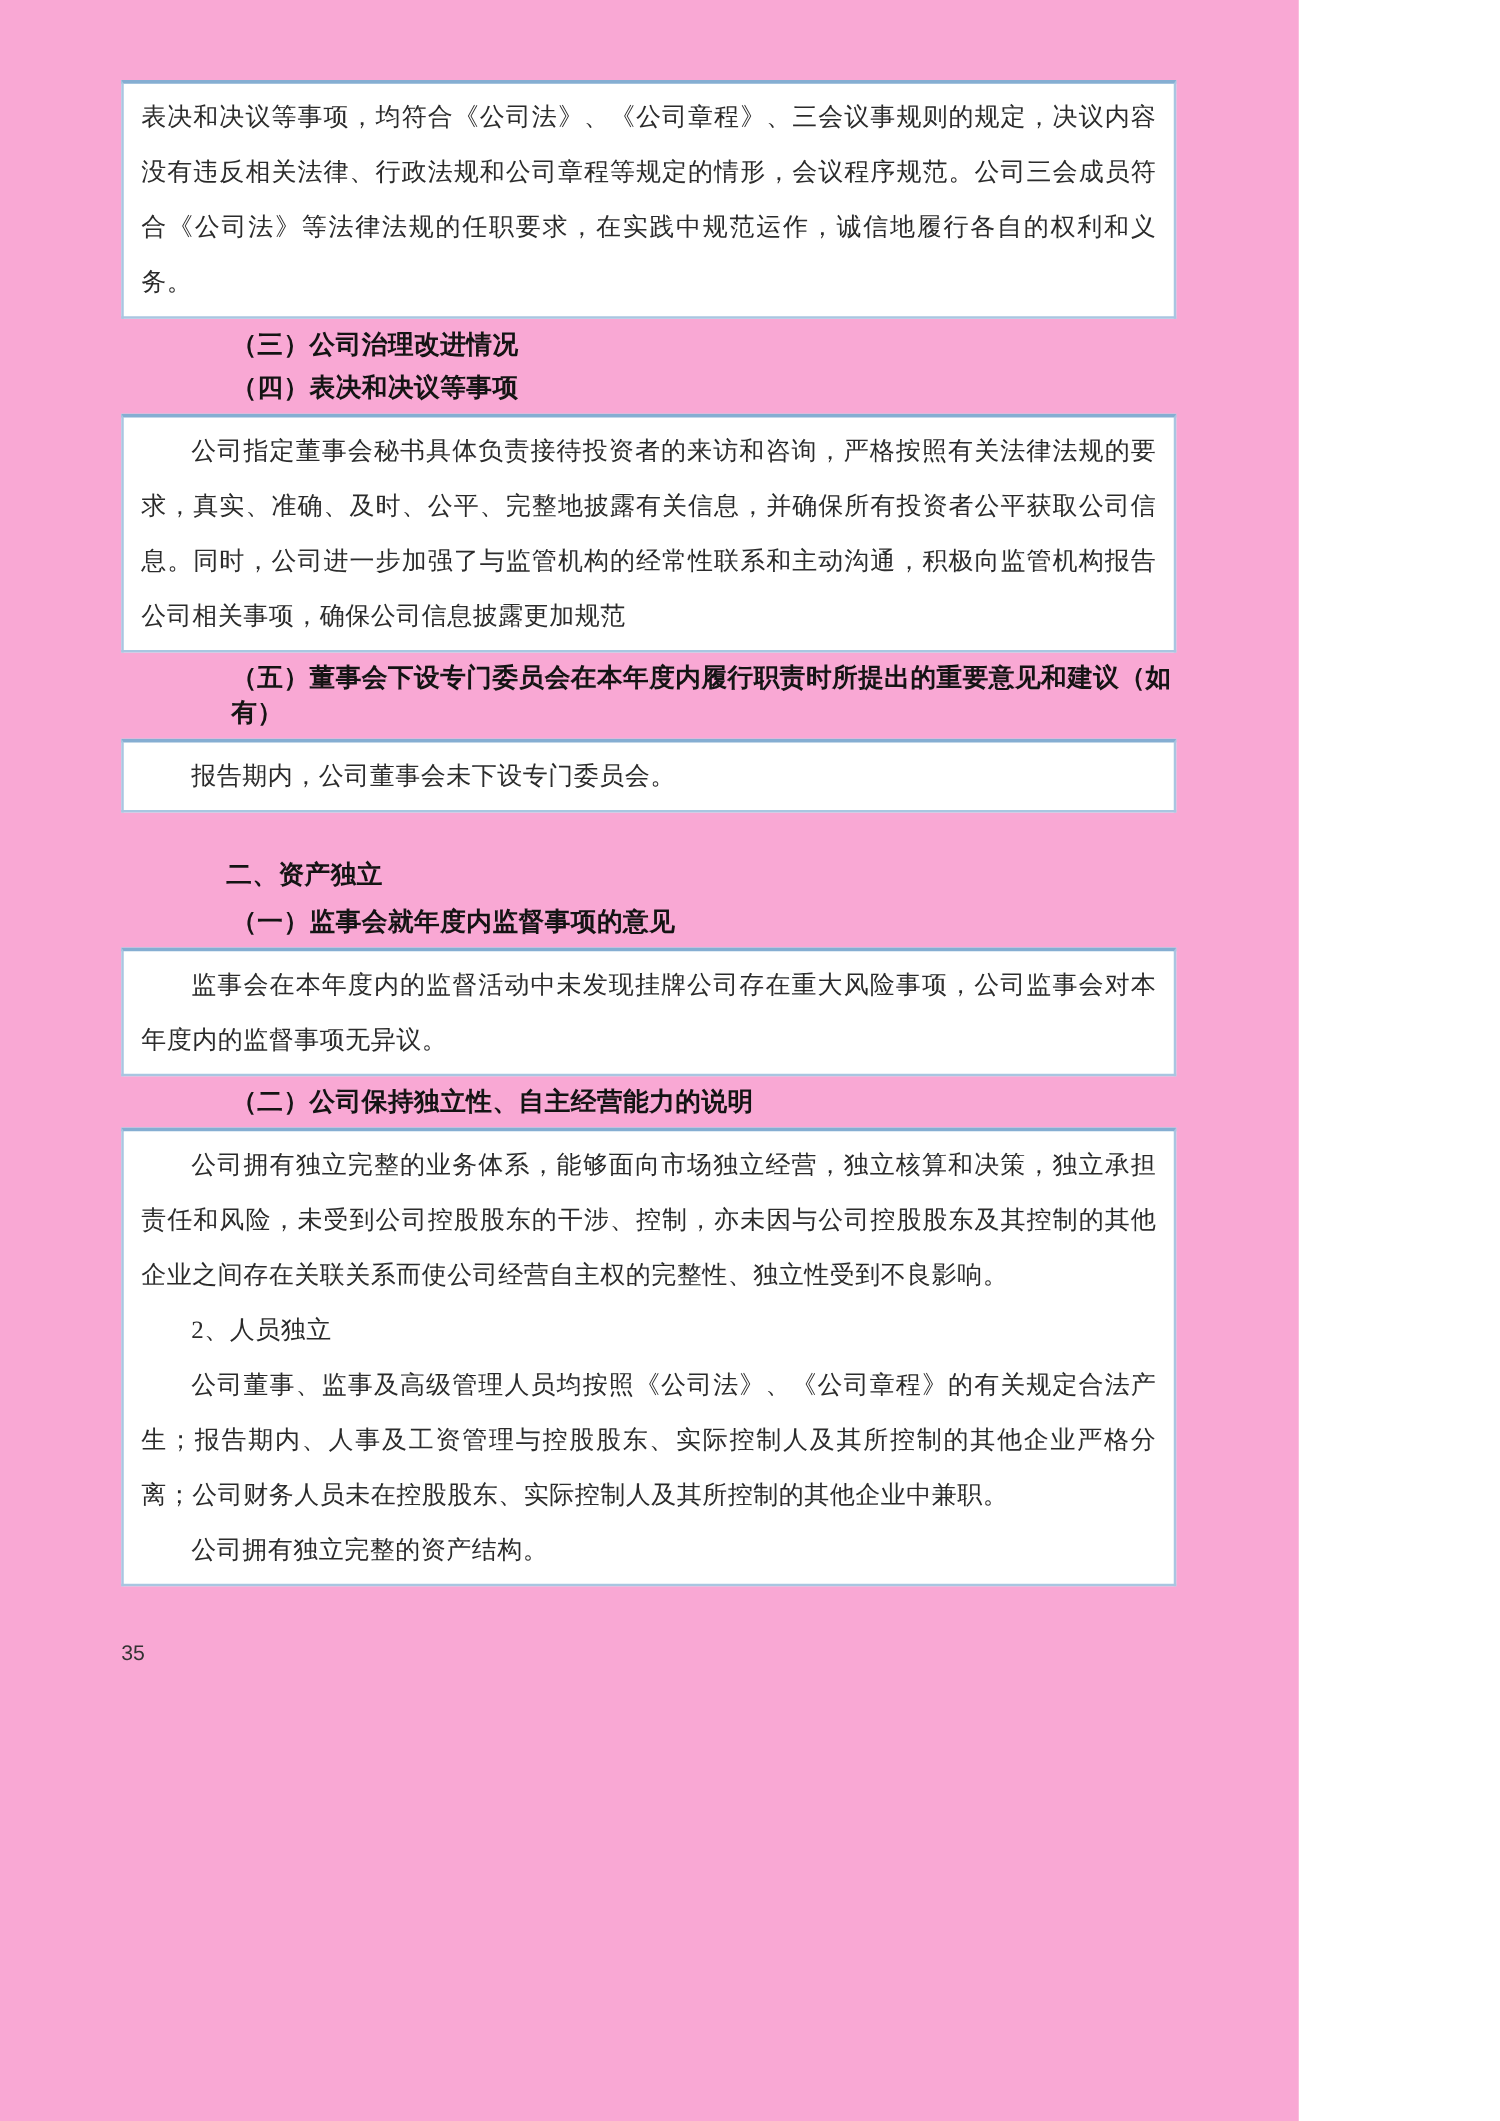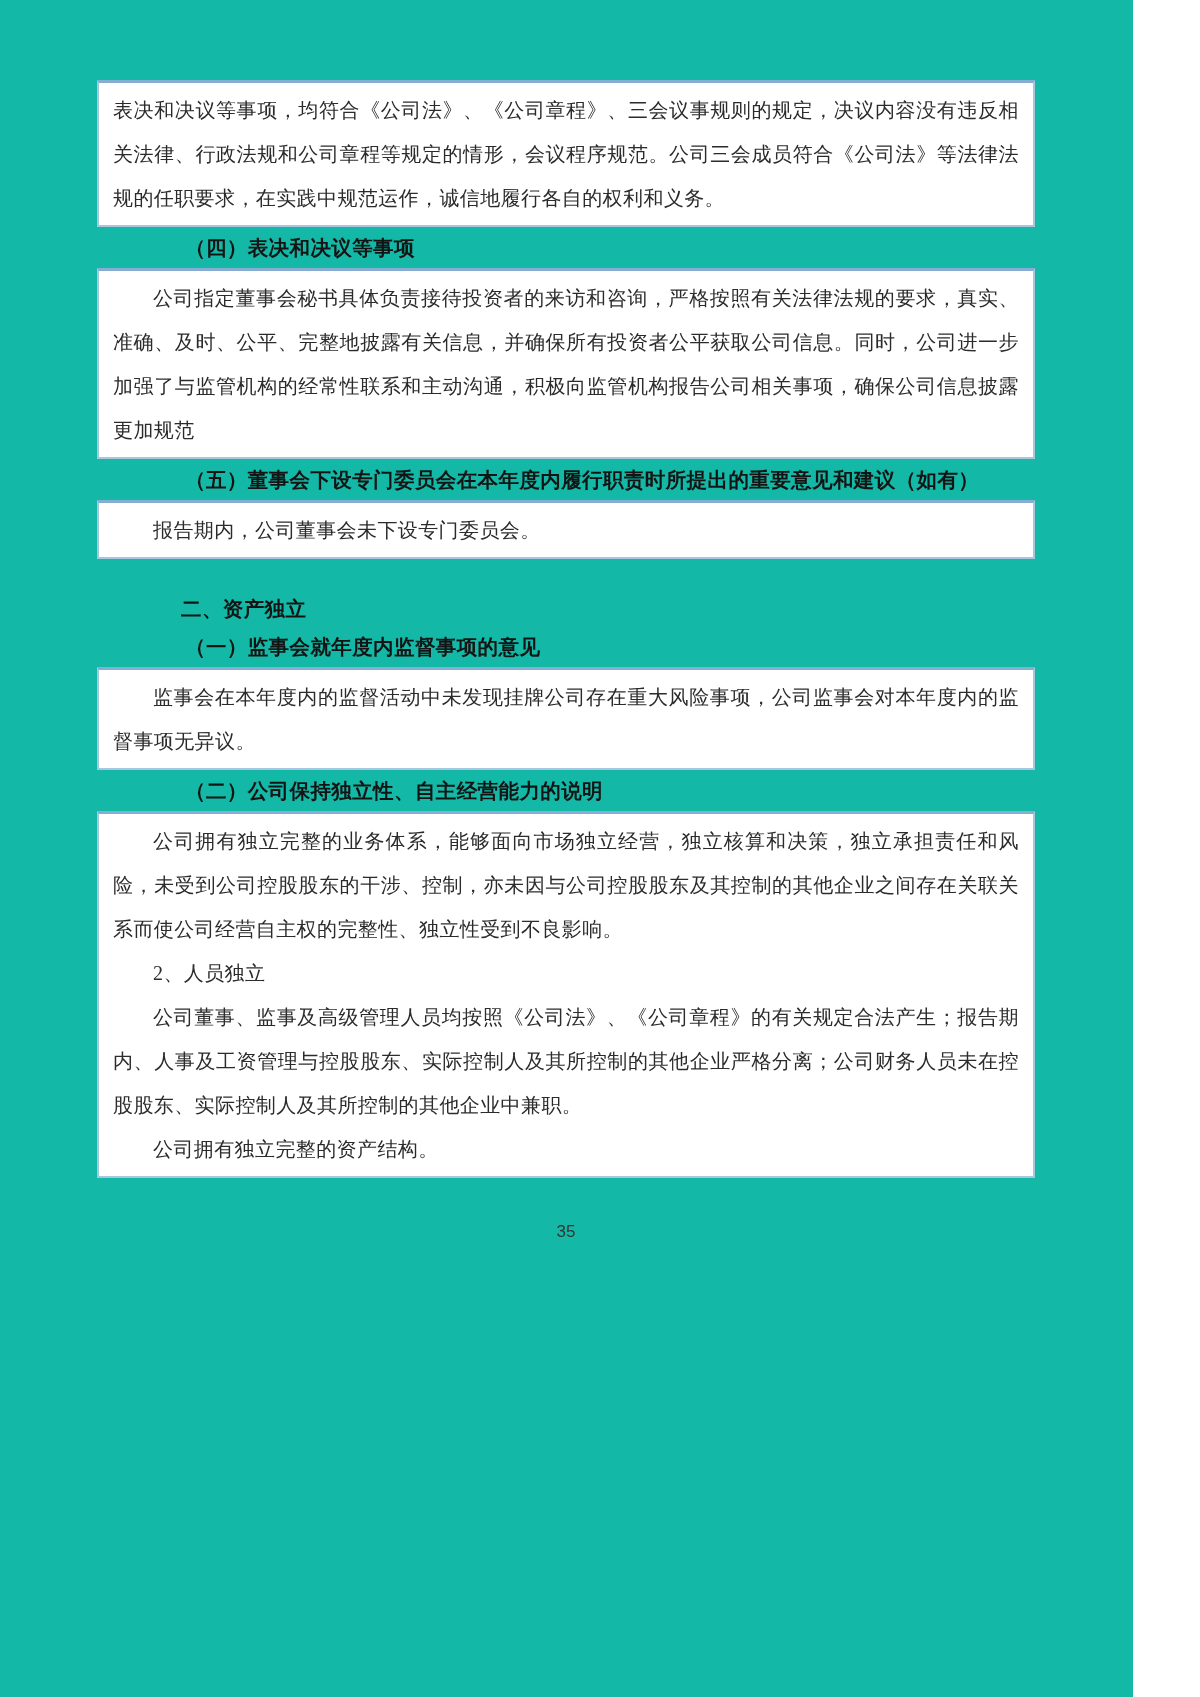--- a/index.html
+++ b/index.html
@@ -10,24 +10,24 @@
   body {
     width: 1200px;
     height: 1697px;
     position: relative;
     font-family: "Liberation Serif", "DejaVu Serif", serif;
     color: #262626;
     overflow: hidden;
   }
   .page {
     box-sizing: border-box;
-    width: 1133px;
+    width: 1039px;
     height: 1697px;
-    padding: 80px 98px 0 97px;
-    background: #14b8a6;
+    padding: 64px 98px 0 97px;
+    background: #f9a8d4;
   }
   .box {
     border: 2px solid #a9c6e1;
     border-top: 3px solid #85aed2;
     background: #ffffff;
     padding: 5px 14px;
     margin: 0;
   }
   .box p {
     margin: 0;
@@ -51,36 +51,37 @@
     letter-spacing: 0.4px;
   }
   .doc-heading.major {
     margin-top: 36px;
     padding-left: 84px;
   }
   .doc-heading.sub-after-major {
     margin-top: 10px;
   }
   .page-number {
-    text-align: center;
+    text-align: left;
     margin-top: 44px;
     font-size: 17px;
     color: #333333;
     font-family: "Liberation Sans", "DejaVu Sans", sans-serif;
   }
 </style>
 </head>
 <body>
 
 <div class="page">
 
   <div class="box">
     <p class="no-indent">表决和决议等事项，均符合《公司法》、《公司章程》、三会议事规则的规定，决议内容没有违反相关法律、行政法规和公司章程等规定的情形，会议程序规范。公司三会成员符合《公司法》等法律法规的任职要求，在实践中规范运作，诚信地履行各自的权利和义务。</p>
   </div>
 
+  <div class="doc-heading">（三）公司治理改进情况</div>
 
 
   <div class="doc-heading">（四）表决和决议等事项</div>
 
   <div class="box">
     <p>公司指定董事会秘书具体负责接待投资者的来访和咨询，严格按照有关法律法规的要求，真实、准确、及时、公平、完整地披露有关信息，并确保所有投资者公平获取公司信息。同时，公司进一步加强了与监管机构的经常性联系和主动沟通，积极向监管机构报告公司相关事项，确保公司信息披露更加规范</p>
   </div>
 
   <div class="doc-heading">（五）董事会下设专门委员会在本年度内履行职责时所提出的重要意见和建议（如有）</div>
 

